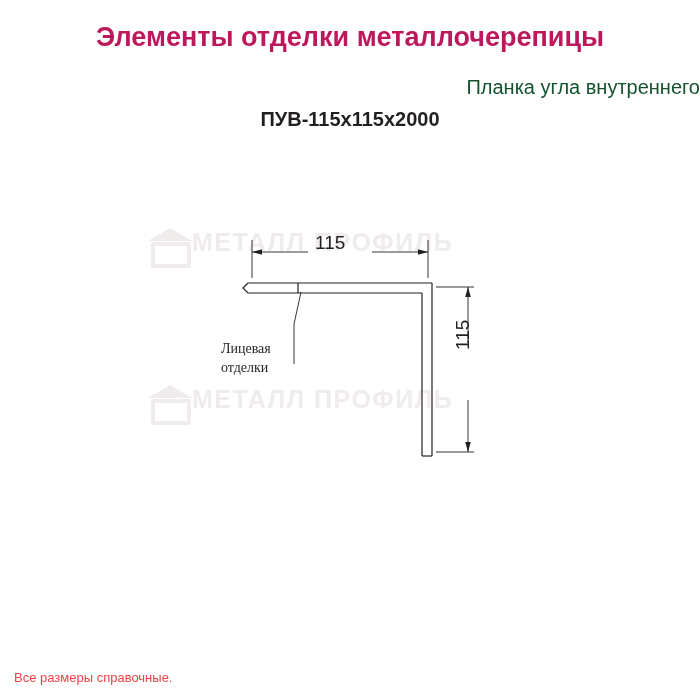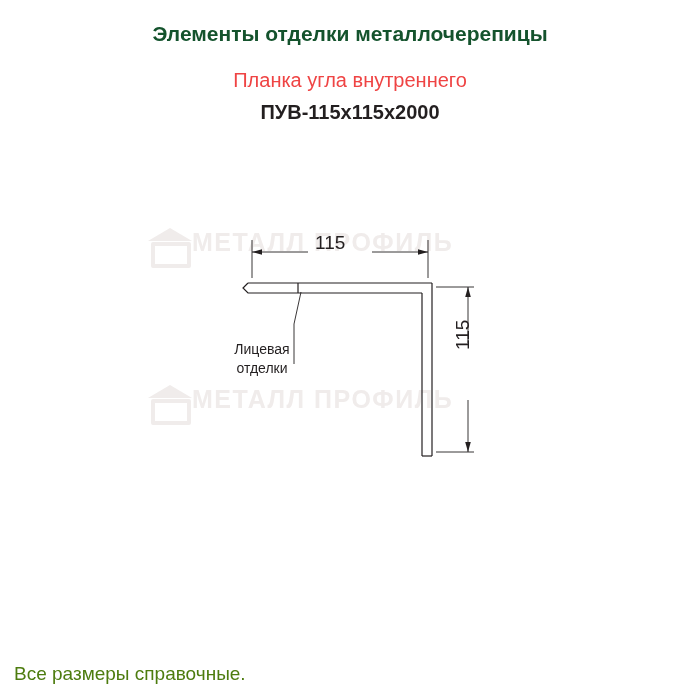--- a/index.html
+++ b/index.html
@@ -18,30 +18,31 @@
 
   
   .header {
     position: absolute;
     top: 0;
     left: 0;
     width: 700px;
     text-align: center;
   }
   .title-main {
-    font-size: 21px;
+    font-size: 27px;
     font-weight: bold;
     margin-top: 22px;
     letter-spacing: 0px;
-    color: #14532d;
+    color: #be185d;
   }
   .title-sub {
     font-size: 20px;
     margin-top: 23px;
-    color: #ef4444;
+    color: #14532d;
+    text-align: right;
   }
   .title-code {
     font-size: 20px;
     margin-top: 9px;
     color: #231f20;
     font-weight: bold;
   }
 
   
   .watermark {
@@ -109,33 +110,34 @@
     transform: rotate(-90deg);
     transform-origin: left top;
     white-space: nowrap;
   }
   .face-label {
     position: absolute;
     left: 221px;
     top: 340px;
     font-size: 14px;
     line-height: 1.35;
-    text-align: center;
+    text-align: left;
     color: #231f20;
     width: 82px;
+    font-family: Liberation Serif, serif;
   }
 
   
   .footer {
     position: absolute;
     left: 14px;
     bottom: 12px;
-    font-size: 19px;
+    font-size: 13px;
     line-height: 1.55;
-    color: #4d7c0f;
+    color: #ef4444;
   }
 </style>
 </head>
 <body>
 
 <div class="header">
   <div class="title-main">Элементы отделки металлочерепицы</div>
   <div class="title-sub">Планка угла внутреннего</div>
   <div class="title-code">ПУВ-115х115х2000</div>
 </div>

